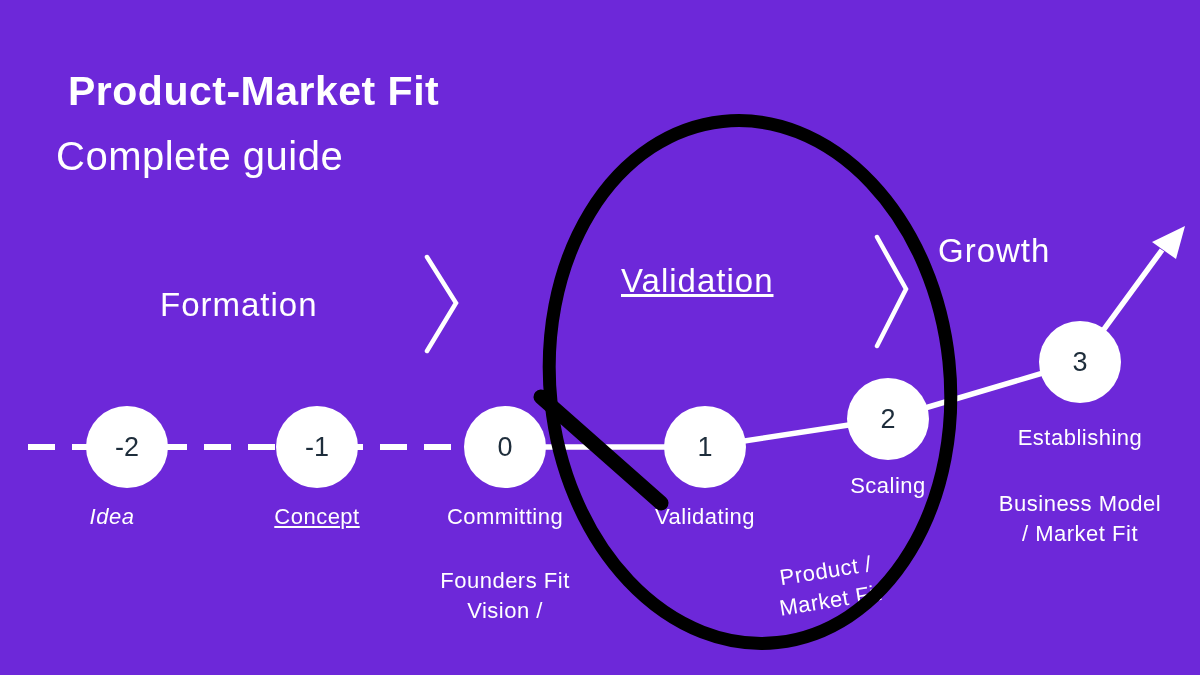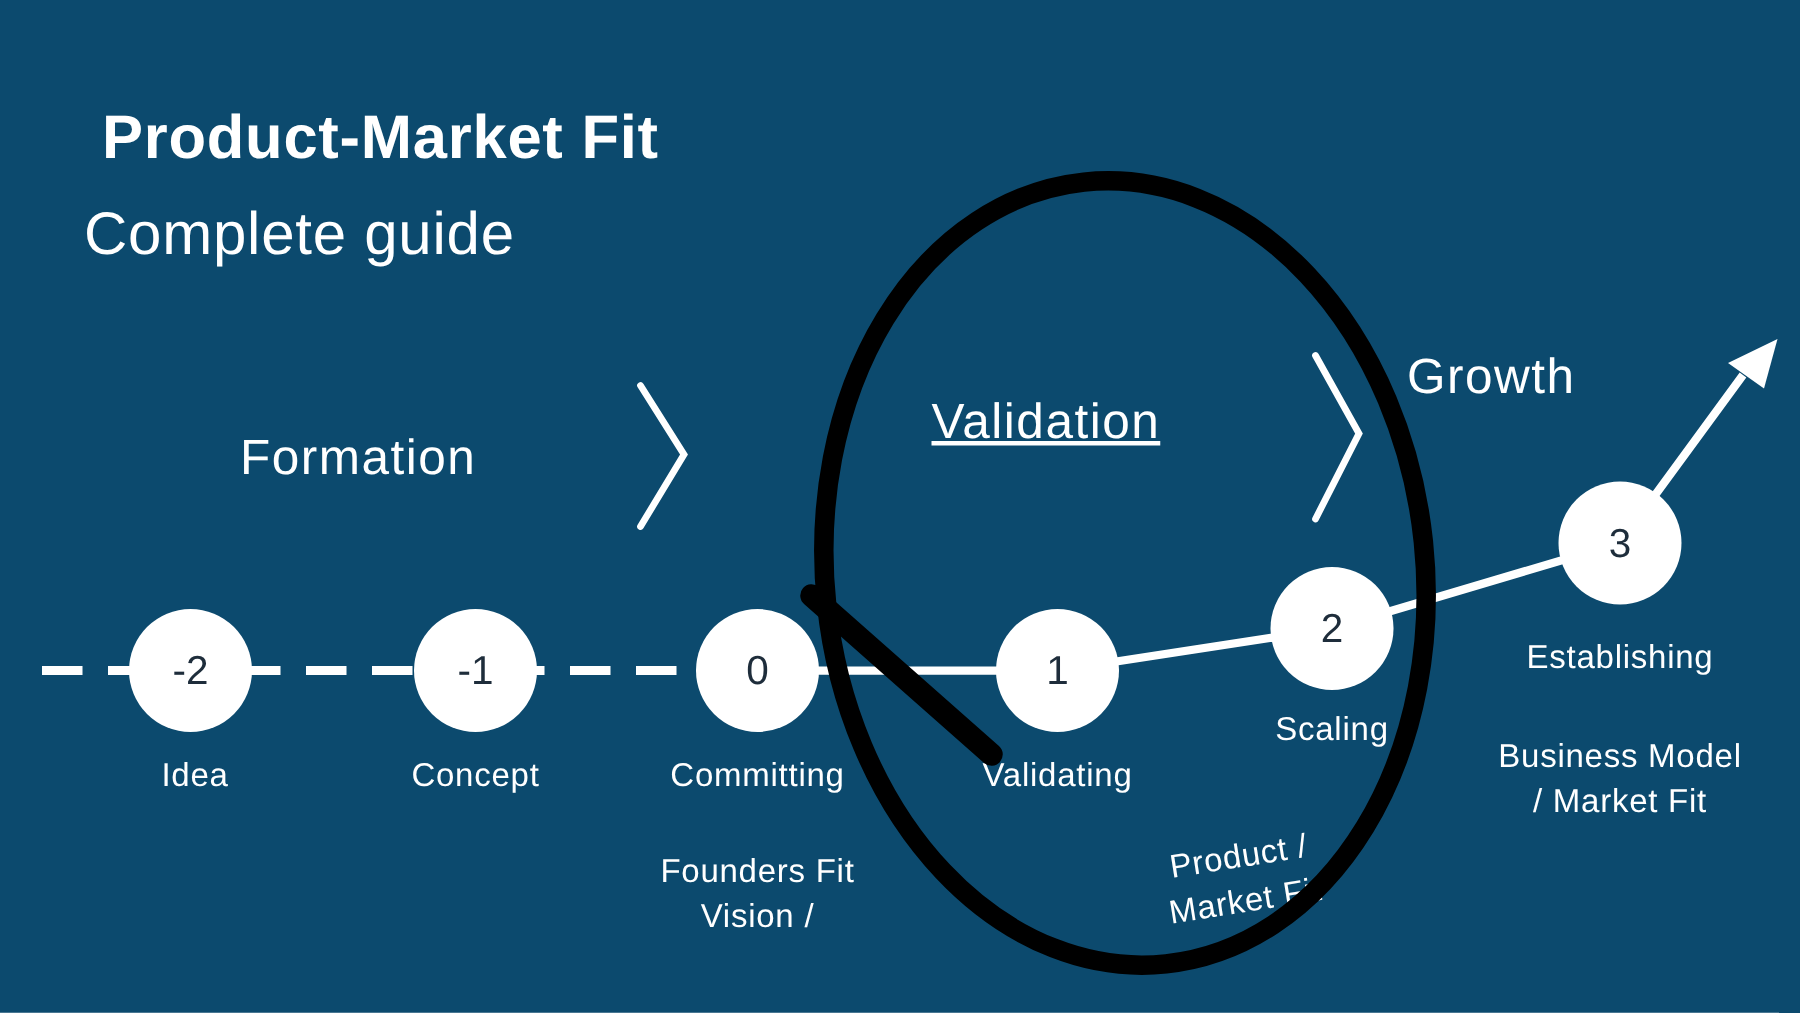--- a/index.html
+++ b/index.html
@@ -1,19 +1,19 @@
 <!DOCTYPE html>
 <html><head>
 <meta charset="utf-8">
 <style>
   html,body{margin:0;padding:0;}
   .canvas{
     position:relative;
     width:1200px;height:675px;
-    background:#0c4a6e;
+    background:#6d28d9;
     overflow:hidden;
     font-family:"Liberation Sans", sans-serif;
     color:#fff;
   }
   .abs{position:absolute;}
   .title{
     left:68px;top:68px;margin:0;
     font-size:41px;font-weight:800;letter-spacing:.5px;color:#fff;
   }
   .subtitle{
@@ -43,22 +43,22 @@
   .n2{left:464px;top:406px;}
   .n3{left:664px;top:406px;}
   .n4{left:847px;top:378px;}
   .n5{left:1039px;top:321px;}
 
   .stage-label{
     position:absolute;z-index:2;
     transform:translateX(-50%);
     font-size:22px;letter-spacing:.5px;white-space:nowrap;color:#fff;
   }
-  .sl0{left:130px;top:504px;}
-  .sl1{left:317px;top:504px;}
+  .sl0{left:112px;top:504px;font-style:italic;}
+  .sl1{left:317px;top:504px;text-decoration:underline;}
   .sl2{left:505px;top:504px;}
   .sl3{left:705px;top:504px;}
   .sl4{left:888px;top:473px;}
   .sl5{left:1080px;top:425px;}
 
   .fit{
     position:absolute;z-index:2;
     transform:translateX(-50%);
     font-size:22px;line-height:1.35;letter-spacing:.5px;
     text-align:center;white-space:nowrap;color:#fff;

